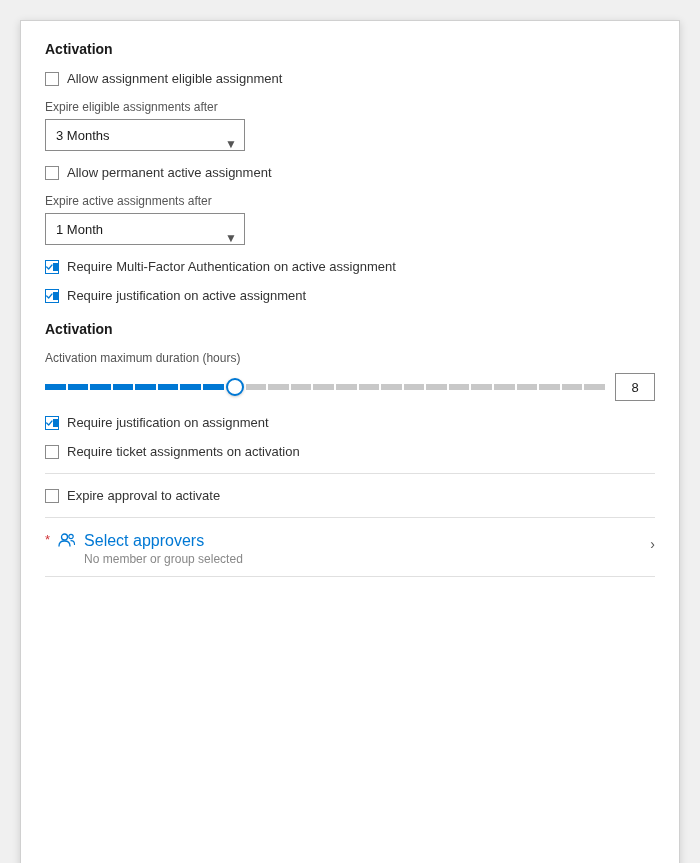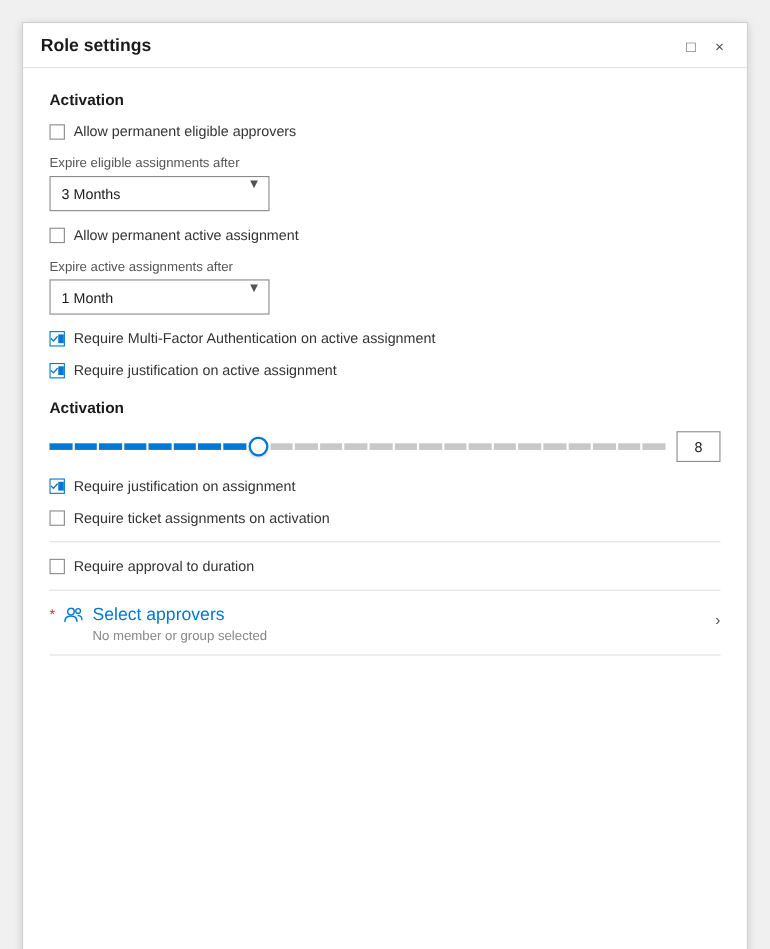--- a/index.html
+++ b/index.html
@@ -123,21 +123,21 @@
     .form-label {
       font-size: 12px;
       color: #555;
       margin-bottom: 5px;
       display: block;
     }
 
     .select-wrapper {
       position: relative;
       display: inline-flex;
-      align-items: flex-start;
+      align-items: flex-end;
       width: 200px;
     }
 
     .select-box {
       width: 200px;
       height: 32px;
       border: 1px solid #8a8a8a;
       background: #fff;
       padding: 0 30px 0 10px;
       font-size: 13px;
@@ -247,36 +247,29 @@
     .bottom-divider {
       border-top: 1px solid #e0e0e0;
       margin-top: 6px;
     }
   </style>
 </head>
 <body>
 
 <div class="window">
 
-  <div class="title-bar">
-    <span class="title-bar-title">Role settings</span>
-    <div class="title-bar-controls">
-      <button class="title-bar-btn">□</button>
-      <button class="title-bar-btn">×</button>
-    </div>
-  </div>
 
   <div class="content">
 
     <div>
       <div class="section-title">Activation</div>
 
       <div class="checkbox-row">
         <div class="checkbox"></div>
-        <label>Allow permanent eligible approvers</label>
+        <label>Allow assignment eligible assignment</label>
       </div>
 
       <div class="form-group">
         <span class="form-label">Expire eligible assignments after</span>
         <div class="select-wrapper">
           <select class="select-box">
             <option>3 Months</option>
             <option>1 Month</option>
             <option>6 Months</option>
             <option>1 Year</option>
@@ -320,20 +313,21 @@
             <polyline points="1,5 4,8 9,2" stroke="#0078d4" stroke-width="1.8" fill="none" stroke-linecap="round" stroke-linejoin="round"></polyline>
           </svg>
         </div>
         <label>Require justification on active assignment</label>
       </div>
     </div>
 
     <div class="activation-section">
       <div class="section-title">Activation</div>
 
+      <span class="slider-label">Activation maximum duration (hours)</span>
       <div class="slider-row">
         <div class="slider-track">
           <div style="width:100%; position:relative; display:flex; align-items:center;">
 
             <div style="display:flex; width:100%; gap:2px; height:6px; align-items:center;">
 
               <div style="flex:1; height:6px; background:#0078d4;"></div>
               <div style="flex:1; height:6px; background:#0078d4;"></div>
               <div style="flex:1; height:6px; background:#0078d4;"></div>
               <div style="flex:1; height:6px; background:#0078d4;"></div>
@@ -376,21 +370,21 @@
 
       <div class="checkbox-row">
         <div class="checkbox"></div>
         <label>Require ticket assignments on activation</label>
       </div>
 
       <hr class="divider">
 
       <div class="checkbox-row">
         <div class="checkbox"></div>
-        <label>Require approval to duration</label>
+        <label>Expire approval to activate</label>
       </div>
     </div>
 
     <div class="approvers-section">
       <div class="approvers-row">
         <div class="approvers-left">
           <span class="required-star">*</span>
           <span style="color:#0078d4; font-size:16px; margin-top:1px;">
             <svg width="18" height="14" viewBox="0 0 18 14" fill="none">
               <circle cx="6.5" cy="4" r="3" stroke="#0078d4" stroke-width="1.3"></circle>

